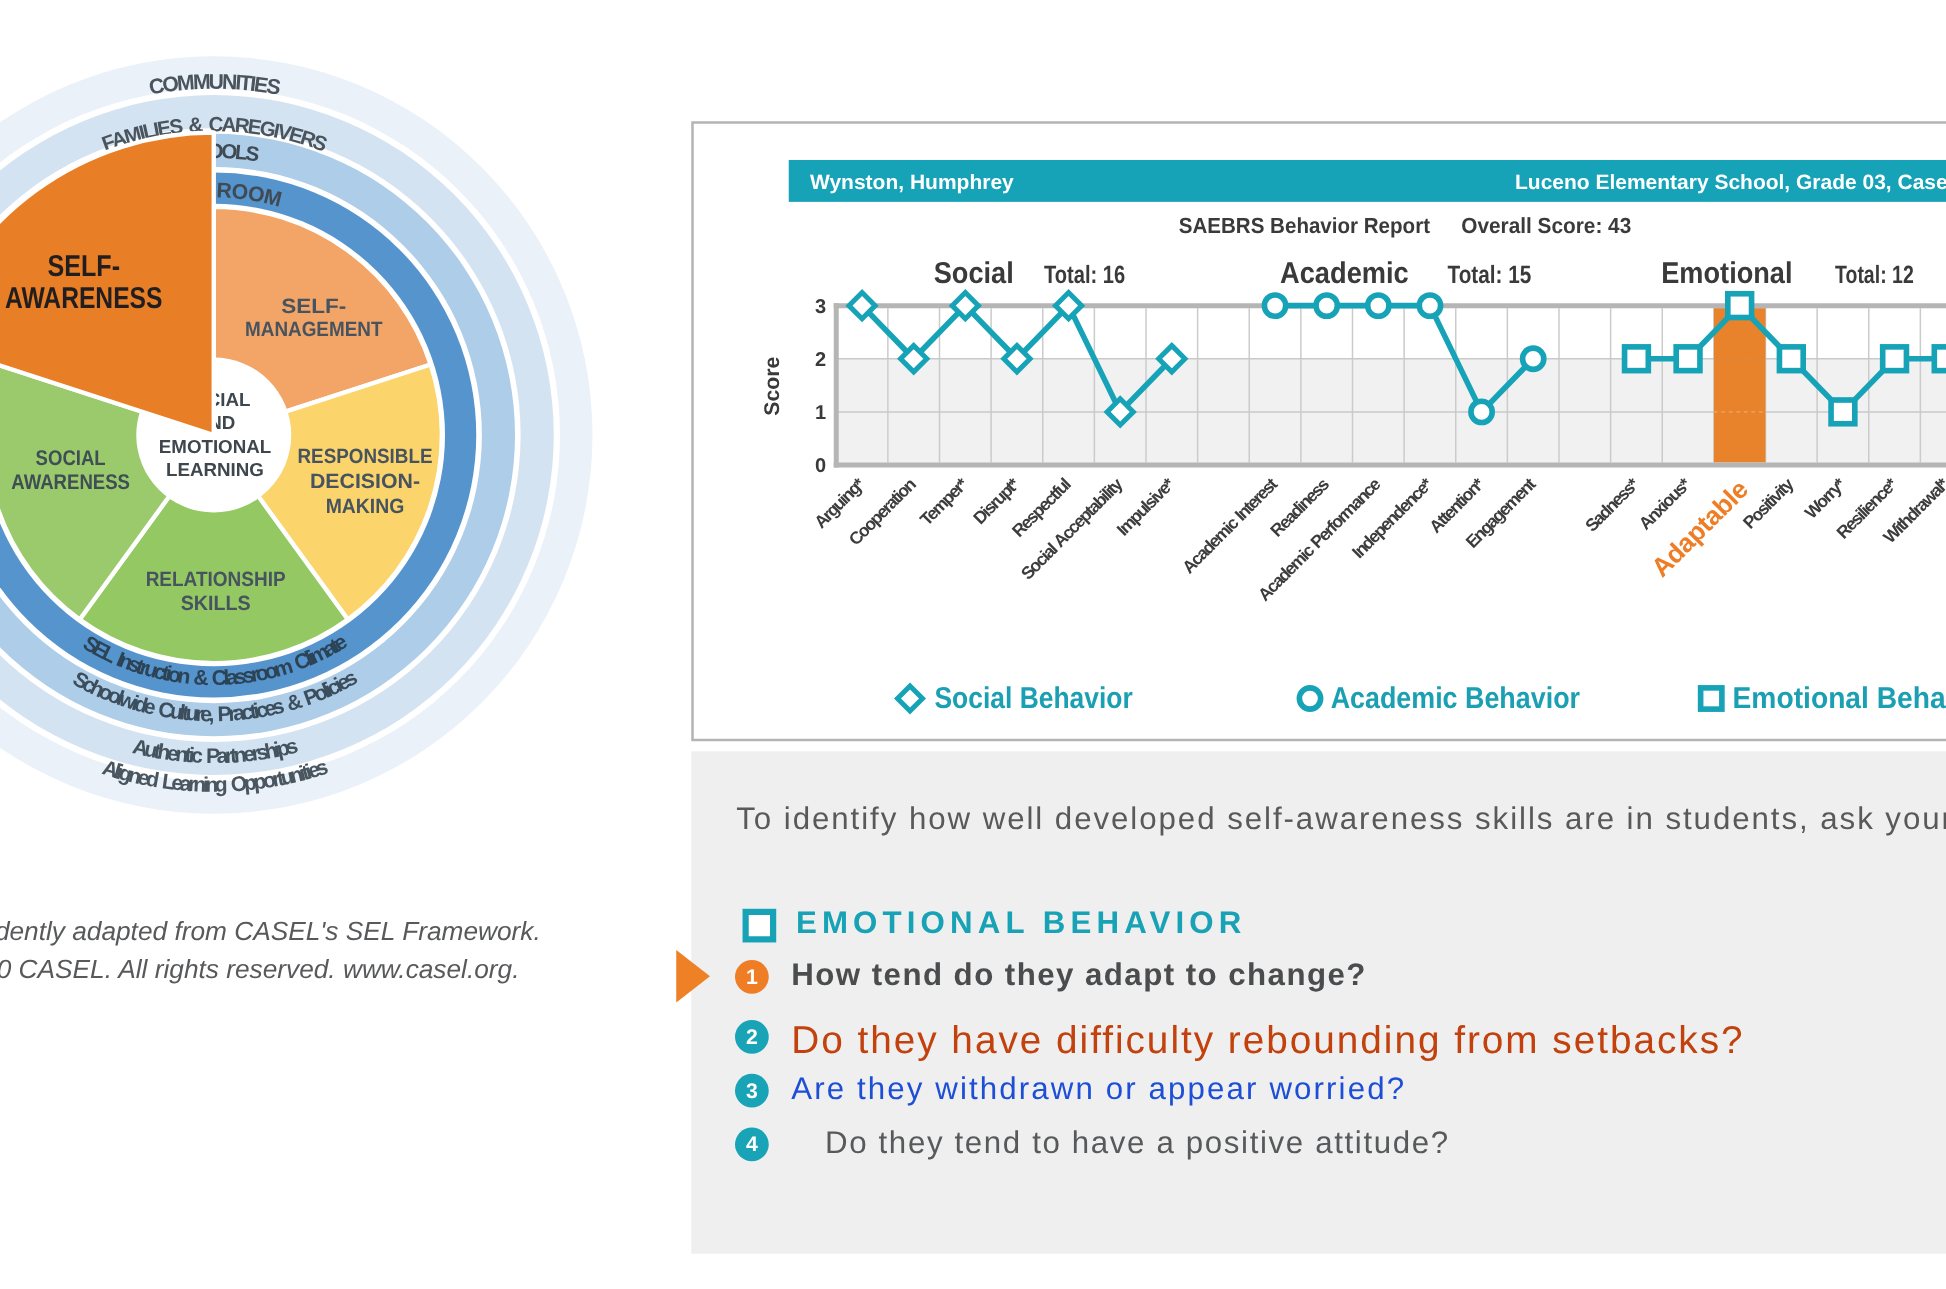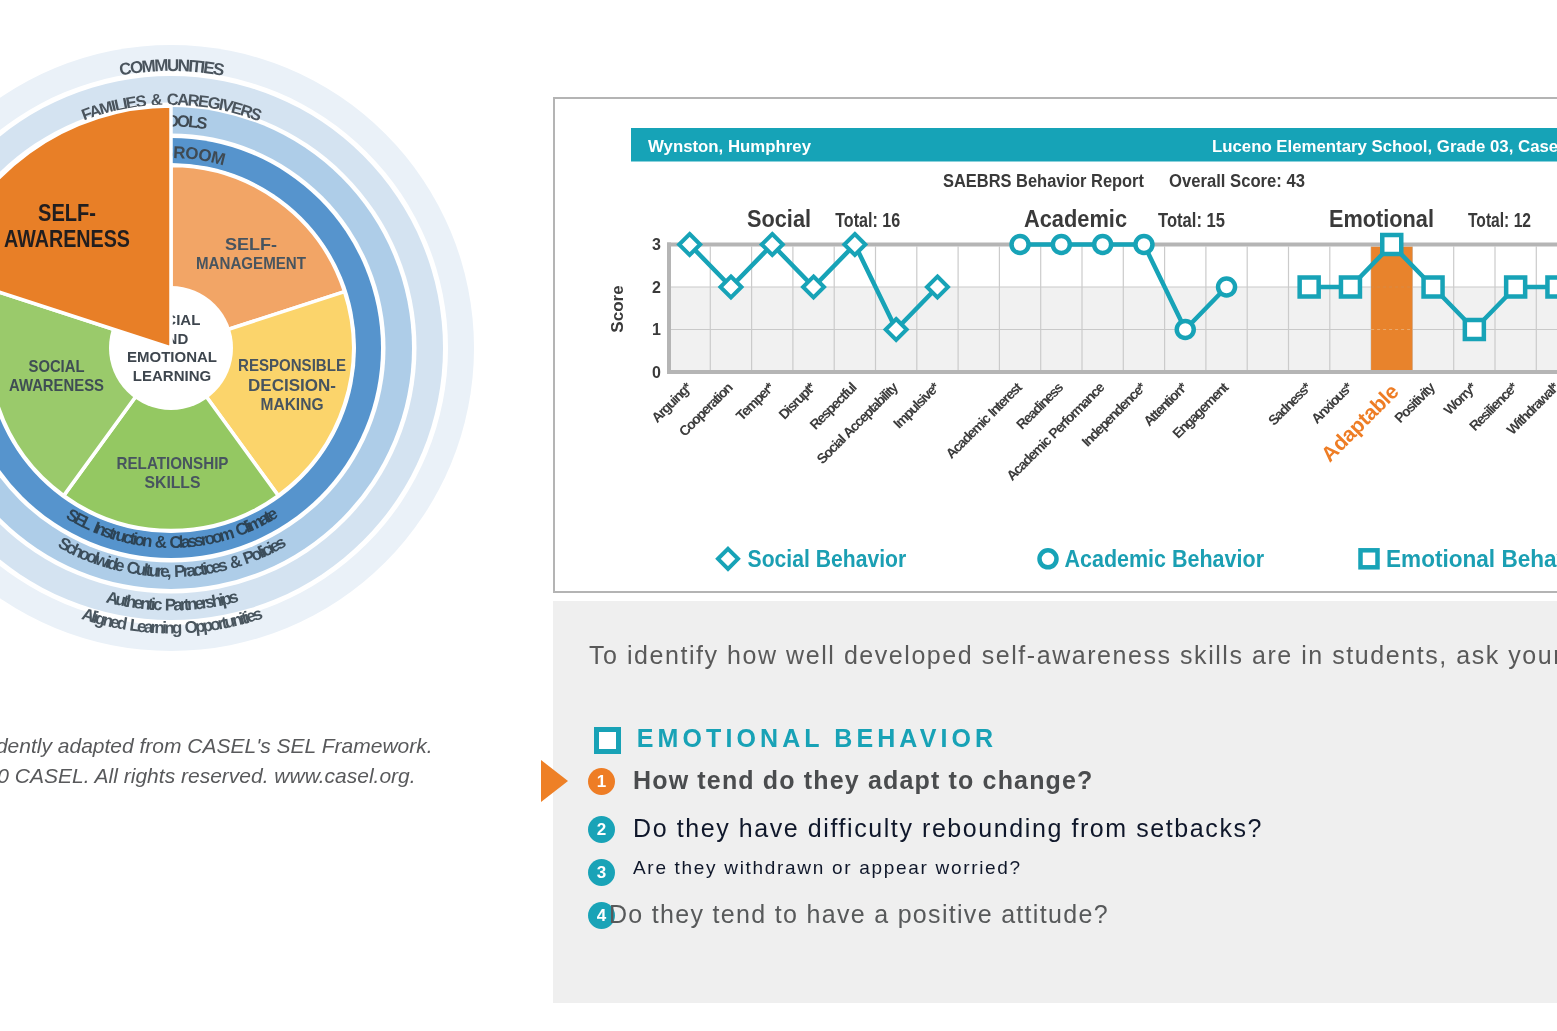--- a/index.html
+++ b/index.html
@@ -155,17 +155,17 @@
 <text x="1386" y="566.7" font-size="24" font-weight="bold" fill="#1b9fb3" textLength="212" lengthAdjust="spacingAndGlyphs">Emotional Behavior</text>
 </svg>
 <div class="abs" style="left:553px;top:600.5px;width:1010px;height:402.5px;background:#efefef"></div>
 <div class="abs nw" style="left:589px;top:641px;font-size:25px;letter-spacing:1.55px;color:#595959">To identify how well developed self-awareness skills are in students, ask yourself the following questions:</div>
 <div class="abs" style="left:594px;top:727px;width:26.5px;height:26.5px;border:5.5px solid #18a2b6;box-sizing:border-box;background:#fff"></div>
 <div class="abs nw" style="left:636.8px;top:724px;font-size:25px;font-weight:bold;letter-spacing:4.1px;color:#18a2b6">EMOTIONAL BEHAVIOR</div>
 <div class="abs" style="left:541px;top:760px;width:0;height:0;border-left:27px solid #ee8026;border-top:21.2px solid transparent;border-bottom:21.2px solid transparent"></div>
 <div class="abs" style="left:588px;top:768px;width:27px;height:27px;border-radius:50%;background:#ee7d25;color:#fff;font-size:17px;font-weight:bold;text-align:center;line-height:27px">1</div>
 <div class="abs nw" style="left:633px;top:766px;font-size:25px;letter-spacing:1.16px;font-weight:bold;color:#4a4c4e">How tend do they adapt to change?</div>
 <div class="abs" style="left:588px;top:816px;width:27px;height:27px;border-radius:50%;background:#19a3b7;color:#fff;font-size:17px;font-weight:bold;text-align:center;line-height:27px">2</div>
-<div class="abs nw" style="left:633px;top:814px;font-size:25px;letter-spacing:1.58px;color:#0f172a">Do they have difficulty rebounding from setbacks?</div>
+<div class="abs nw" style="left:633px;top:814px;font-size:31px;letter-spacing:1.58px;color:#c2410c">Do they have difficulty rebounding from setbacks?</div>
 <div class="abs" style="left:588px;top:859px;width:27px;height:27px;border-radius:50%;background:#19a3b7;color:#fff;font-size:17px;font-weight:bold;text-align:center;line-height:27px">3</div>
-<div class="abs nw" style="left:633px;top:857px;font-size:19px;letter-spacing:1.69px;color:#0f172a">Are they withdrawn or appear worried?</div>
+<div class="abs nw" style="left:633px;top:857px;font-size:25px;letter-spacing:1.69px;color:#1d4ed8">Are they withdrawn or appear worried?</div>
 <div class="abs" style="left:588px;top:902px;width:27px;height:27px;border-radius:50%;background:#19a3b7;color:#fff;font-size:17px;font-weight:bold;text-align:center;line-height:27px">4</div>
-<div class="abs nw" style="left:609px;top:900px;font-size:25px;letter-spacing:1.31px;color:#57595a">Do they tend to have a positive attitude?</div>
+<div class="abs nw" style="left:660px;top:900px;font-size:25px;letter-spacing:1.31px;color:#57595a">Do they tend to have a positive attitude?</div>
 
 </body></html>

